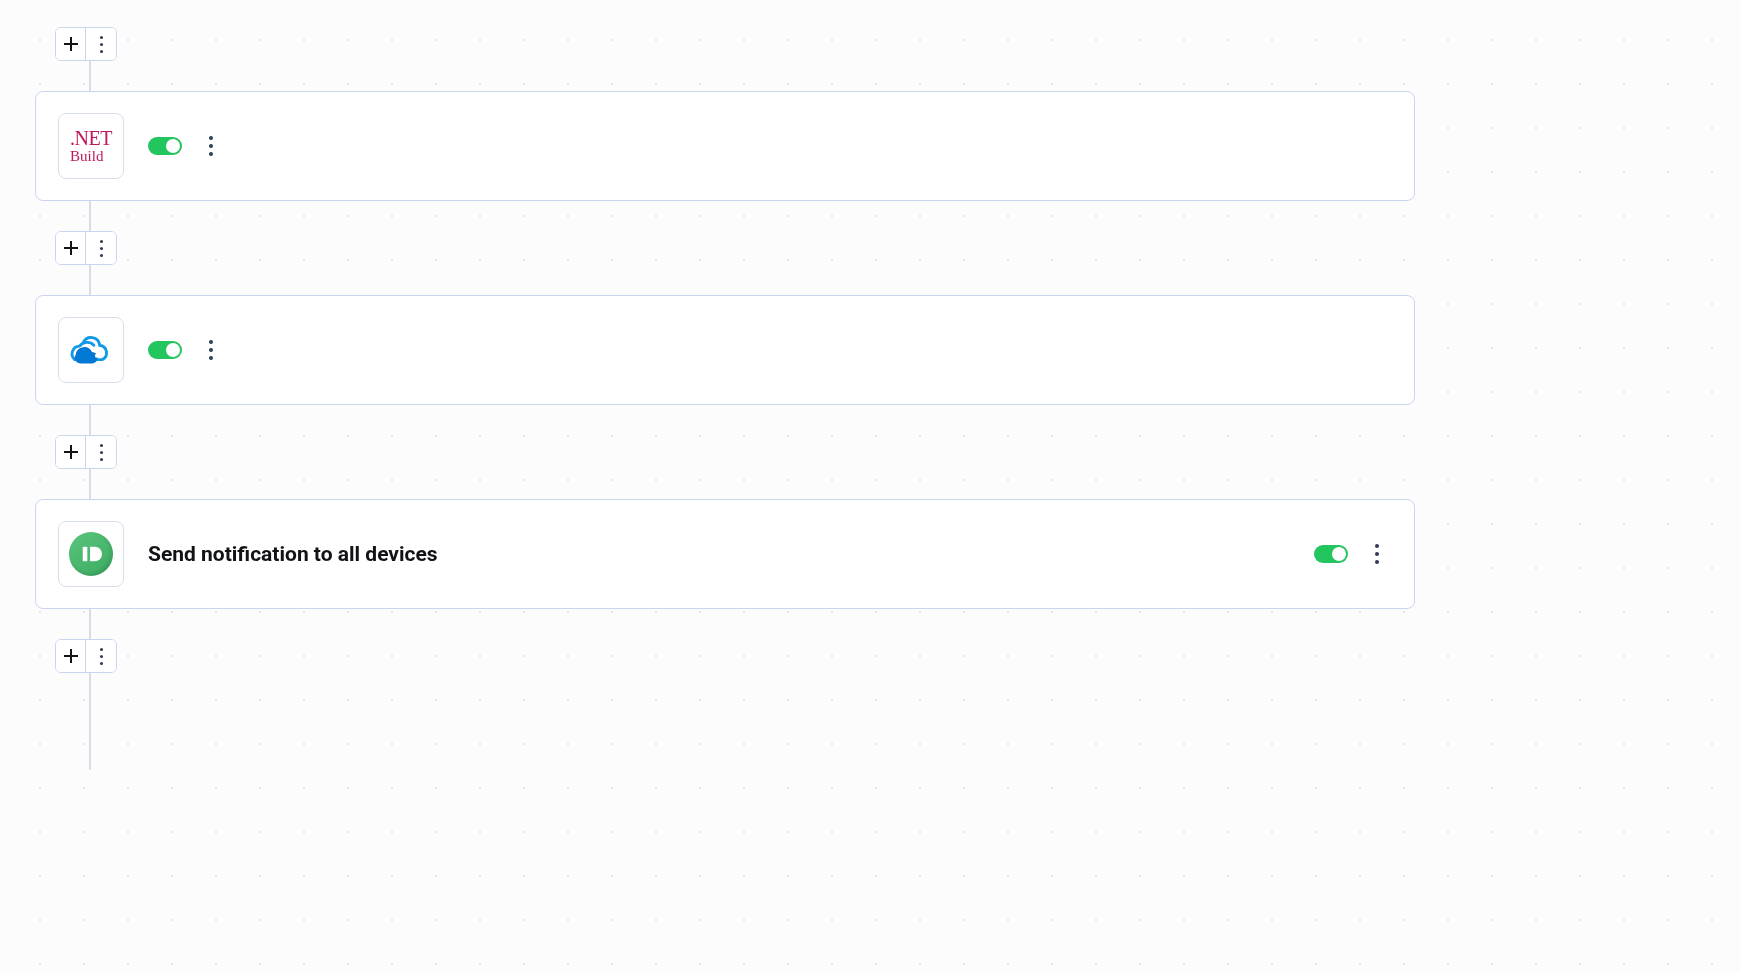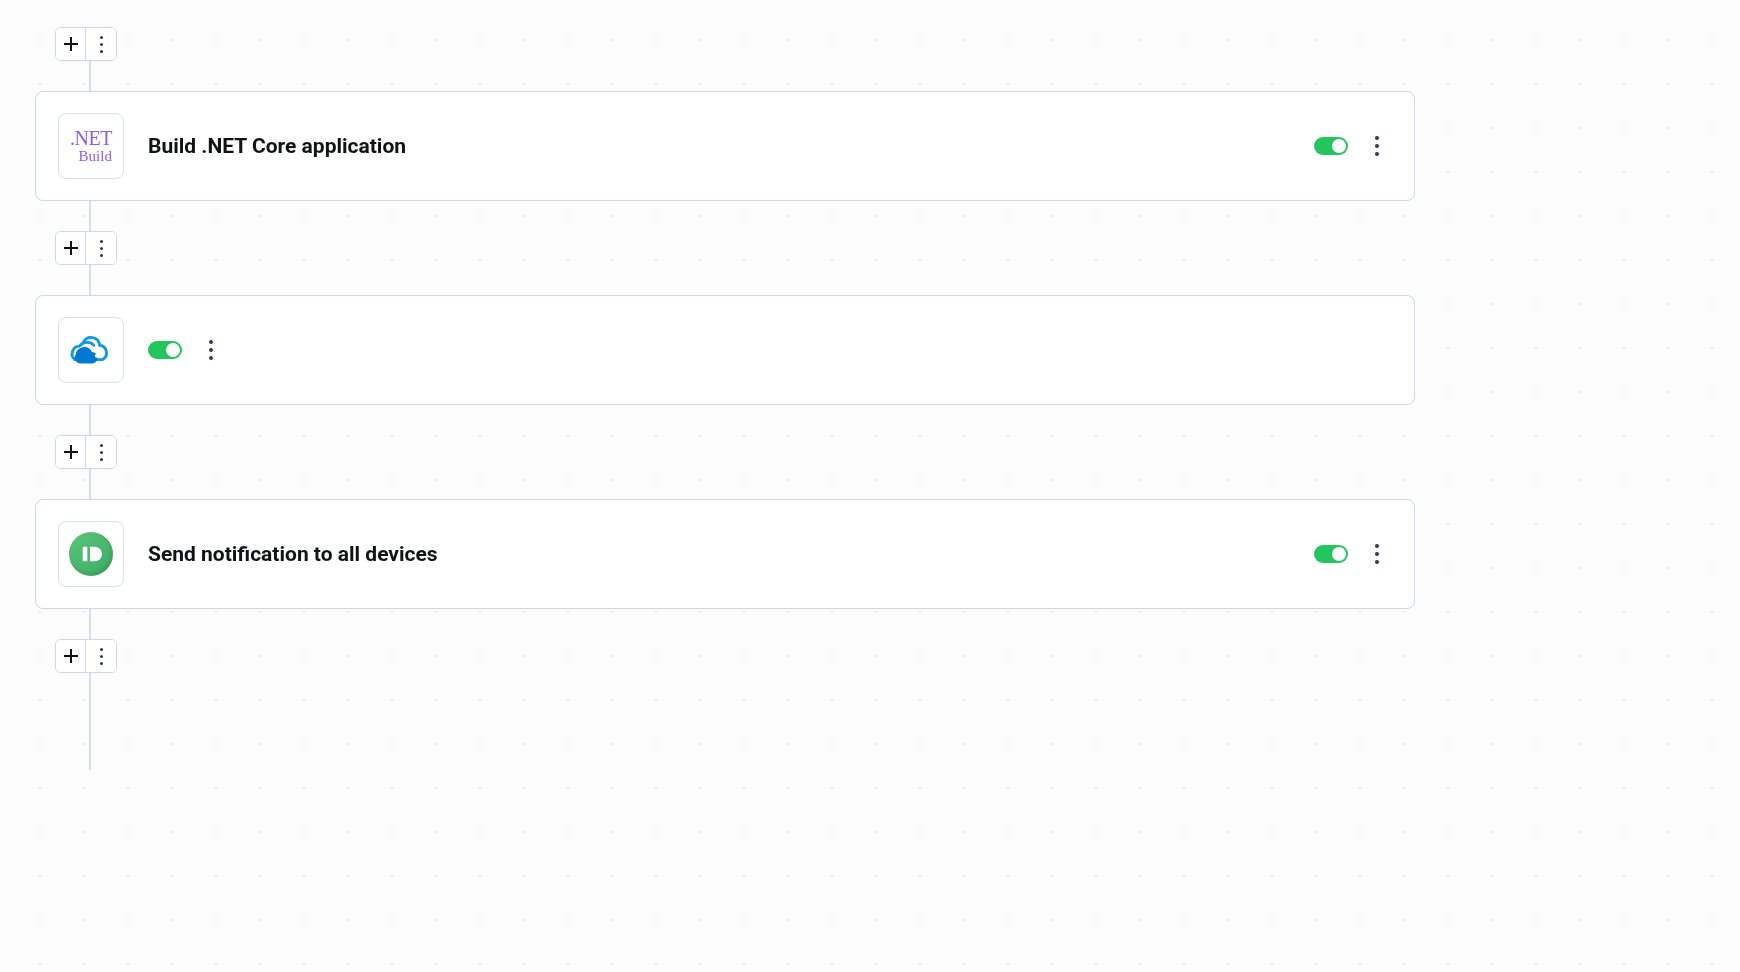--- a/index.html
+++ b/index.html
@@ -141,23 +141,23 @@
   .plus::before, .plus::after {
     content: "";
     position: absolute;
     background: #111317;
   }
   .plus::before { left: 6px; top: 0; width: 2px; height: 14px; }
   .plus::after  { top: 6px; left: 0; height: 2px; width: 14px; }
 
   
   .dotnet-core {
-    text-align: right;
+    text-align: left;
     line-height: 1;
-    color: #8b5cf6;
+    color: #be185d;
     font-family: Georgia, 'Times New Roman', serif;
   }
   .dotnet-core .row1 { font-size: 20px; font-weight: 400; letter-spacing: -0.5px; }
   .dotnet-core .row2 { font-size: 15px; font-weight: 400; margin-top: 1px; }
 
   
   .azure-svg { width: 46px; height: 36px; }
 
   
   .pb-circle {
@@ -192,21 +192,20 @@
     </div>
     <div class="spacer-after-act"></div>
 
     <div class="node">
       <div class="node-icon">
         <div class="dotnet-core">
           <div class="row1">.NET</div>
           <div class="row2">Build</div>
         </div>
       </div>
-      <div class="node-title">Build .NET Core application</div>
       <div class="node-controls">
         <div class="toggle"></div>
         <div class="dots">
             <span></span>
             <span></span>
             <span></span>
           </div>
       </div>
     </div>
     <div class="spacer-after-node"></div>

